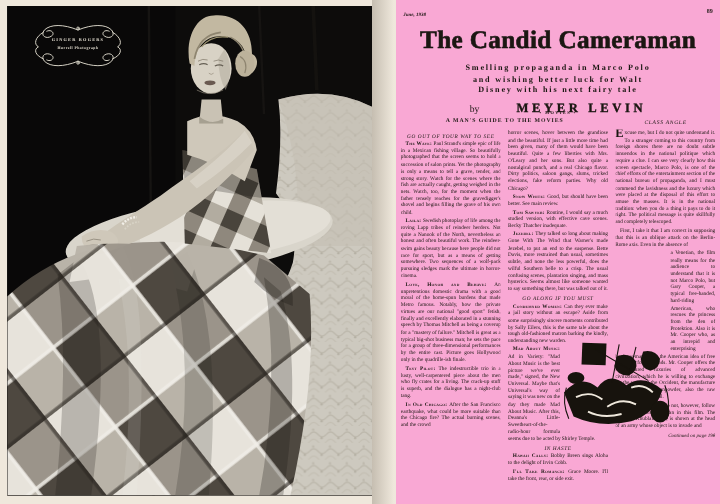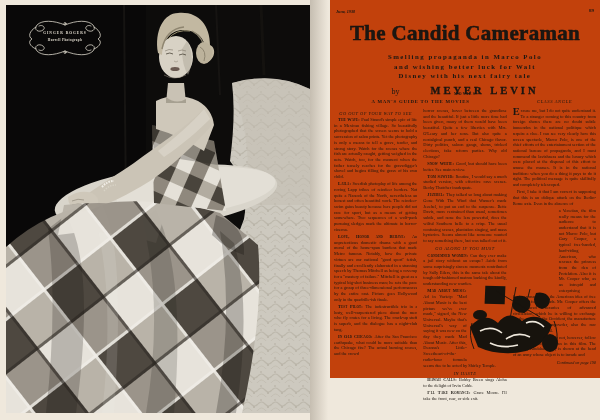--- a/index.html
+++ b/index.html
@@ -27,22 +27,22 @@
     position:absolute;left:0;right:0;top:18.5px;
     font-size:3.2px;font-weight:bold;letter-spacing:.4px;
   }
   
   .gutter{
     position:absolute;left:310px;top:0;width:26px;height:420px;
     background:linear-gradient(to right,rgba(90,80,65,.28),rgba(90,80,65,0) 70%);
   }
   
   .text-page{
-    position:absolute;left:330px;top:0;width:270px;height:378px;
-    background:#c2410c;
+    position:absolute;left:330px;top:0;width:270px;height:420px;
+    background:#f9a8d4;
   }
   .running-head{
     position:absolute;top:9px;left:4px;right:4px;height:8px;
     font-size:4.2px;font-weight:bold;
   }
   .issue-date{position:absolute;left:2px;top:0;font-style:italic;}
   .folio{position:absolute;right:2px;top:-1px;font-size:5px;}
   .headline{
     position:absolute;top:21px;left:0;right:0;text-align:center;
     font-size:21px;font-weight:bold;letter-spacing:.3px;

